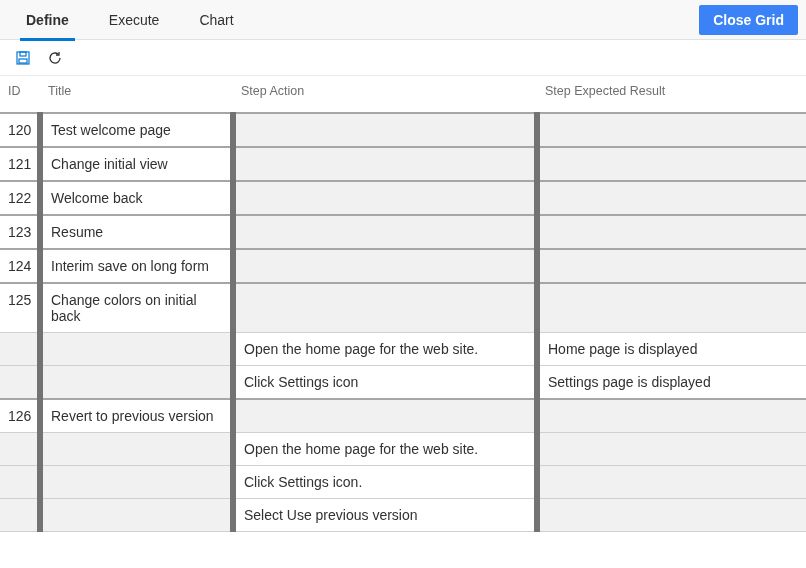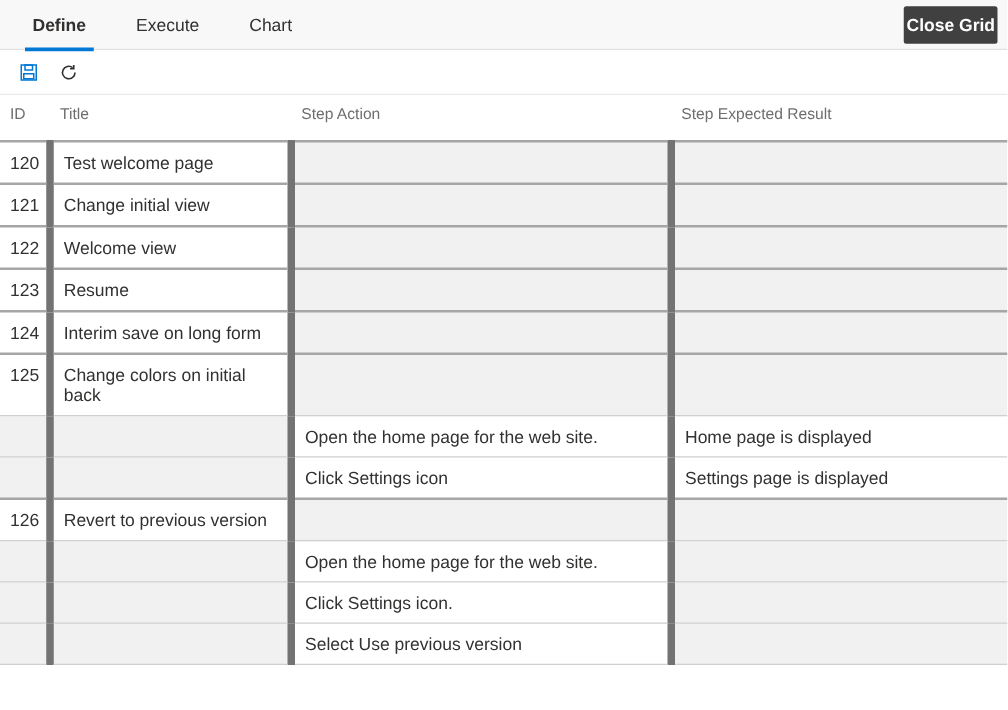--- a/index.html
+++ b/index.html
@@ -27,24 +27,24 @@
   .tab.active::after {
     content: "";
     position: absolute;
     left: 8px;
     right: 8px;
     bottom: -1px;
     height: 3px;
     background: #0078d4;
   }
   .close-btn {
-    background: #404040;
+    background: #3b82f6;
     color: #fff;
     border: none;
-    padding: 0 2px;
+    padding: 0 14px;
     height: 30px;
     font-size: 14px;
     font-weight: 600;
     border-radius: 2px;
     cursor: pointer;
   }
   .icon-row {
     display: flex;
     align-items: center;
     gap: 14px;
@@ -133,21 +133,21 @@
         <td class=" shaded"></td>
       </tr>
       <tr class="toprow">
         <td class="id">121</td>
         <td class="">Change initial view</td>
         <td class=" shaded"></td>
         <td class=" shaded"></td>
       </tr>
       <tr class="toprow">
         <td class="id">122</td>
-        <td class="">Welcome view</td>
+        <td class="">Welcome back</td>
         <td class=" shaded"></td>
         <td class=" shaded"></td>
       </tr>
       <tr class="toprow">
         <td class="id">123</td>
         <td class="">Resume</td>
         <td class=" shaded"></td>
         <td class=" shaded"></td>
       </tr>
       <tr class="toprow">

